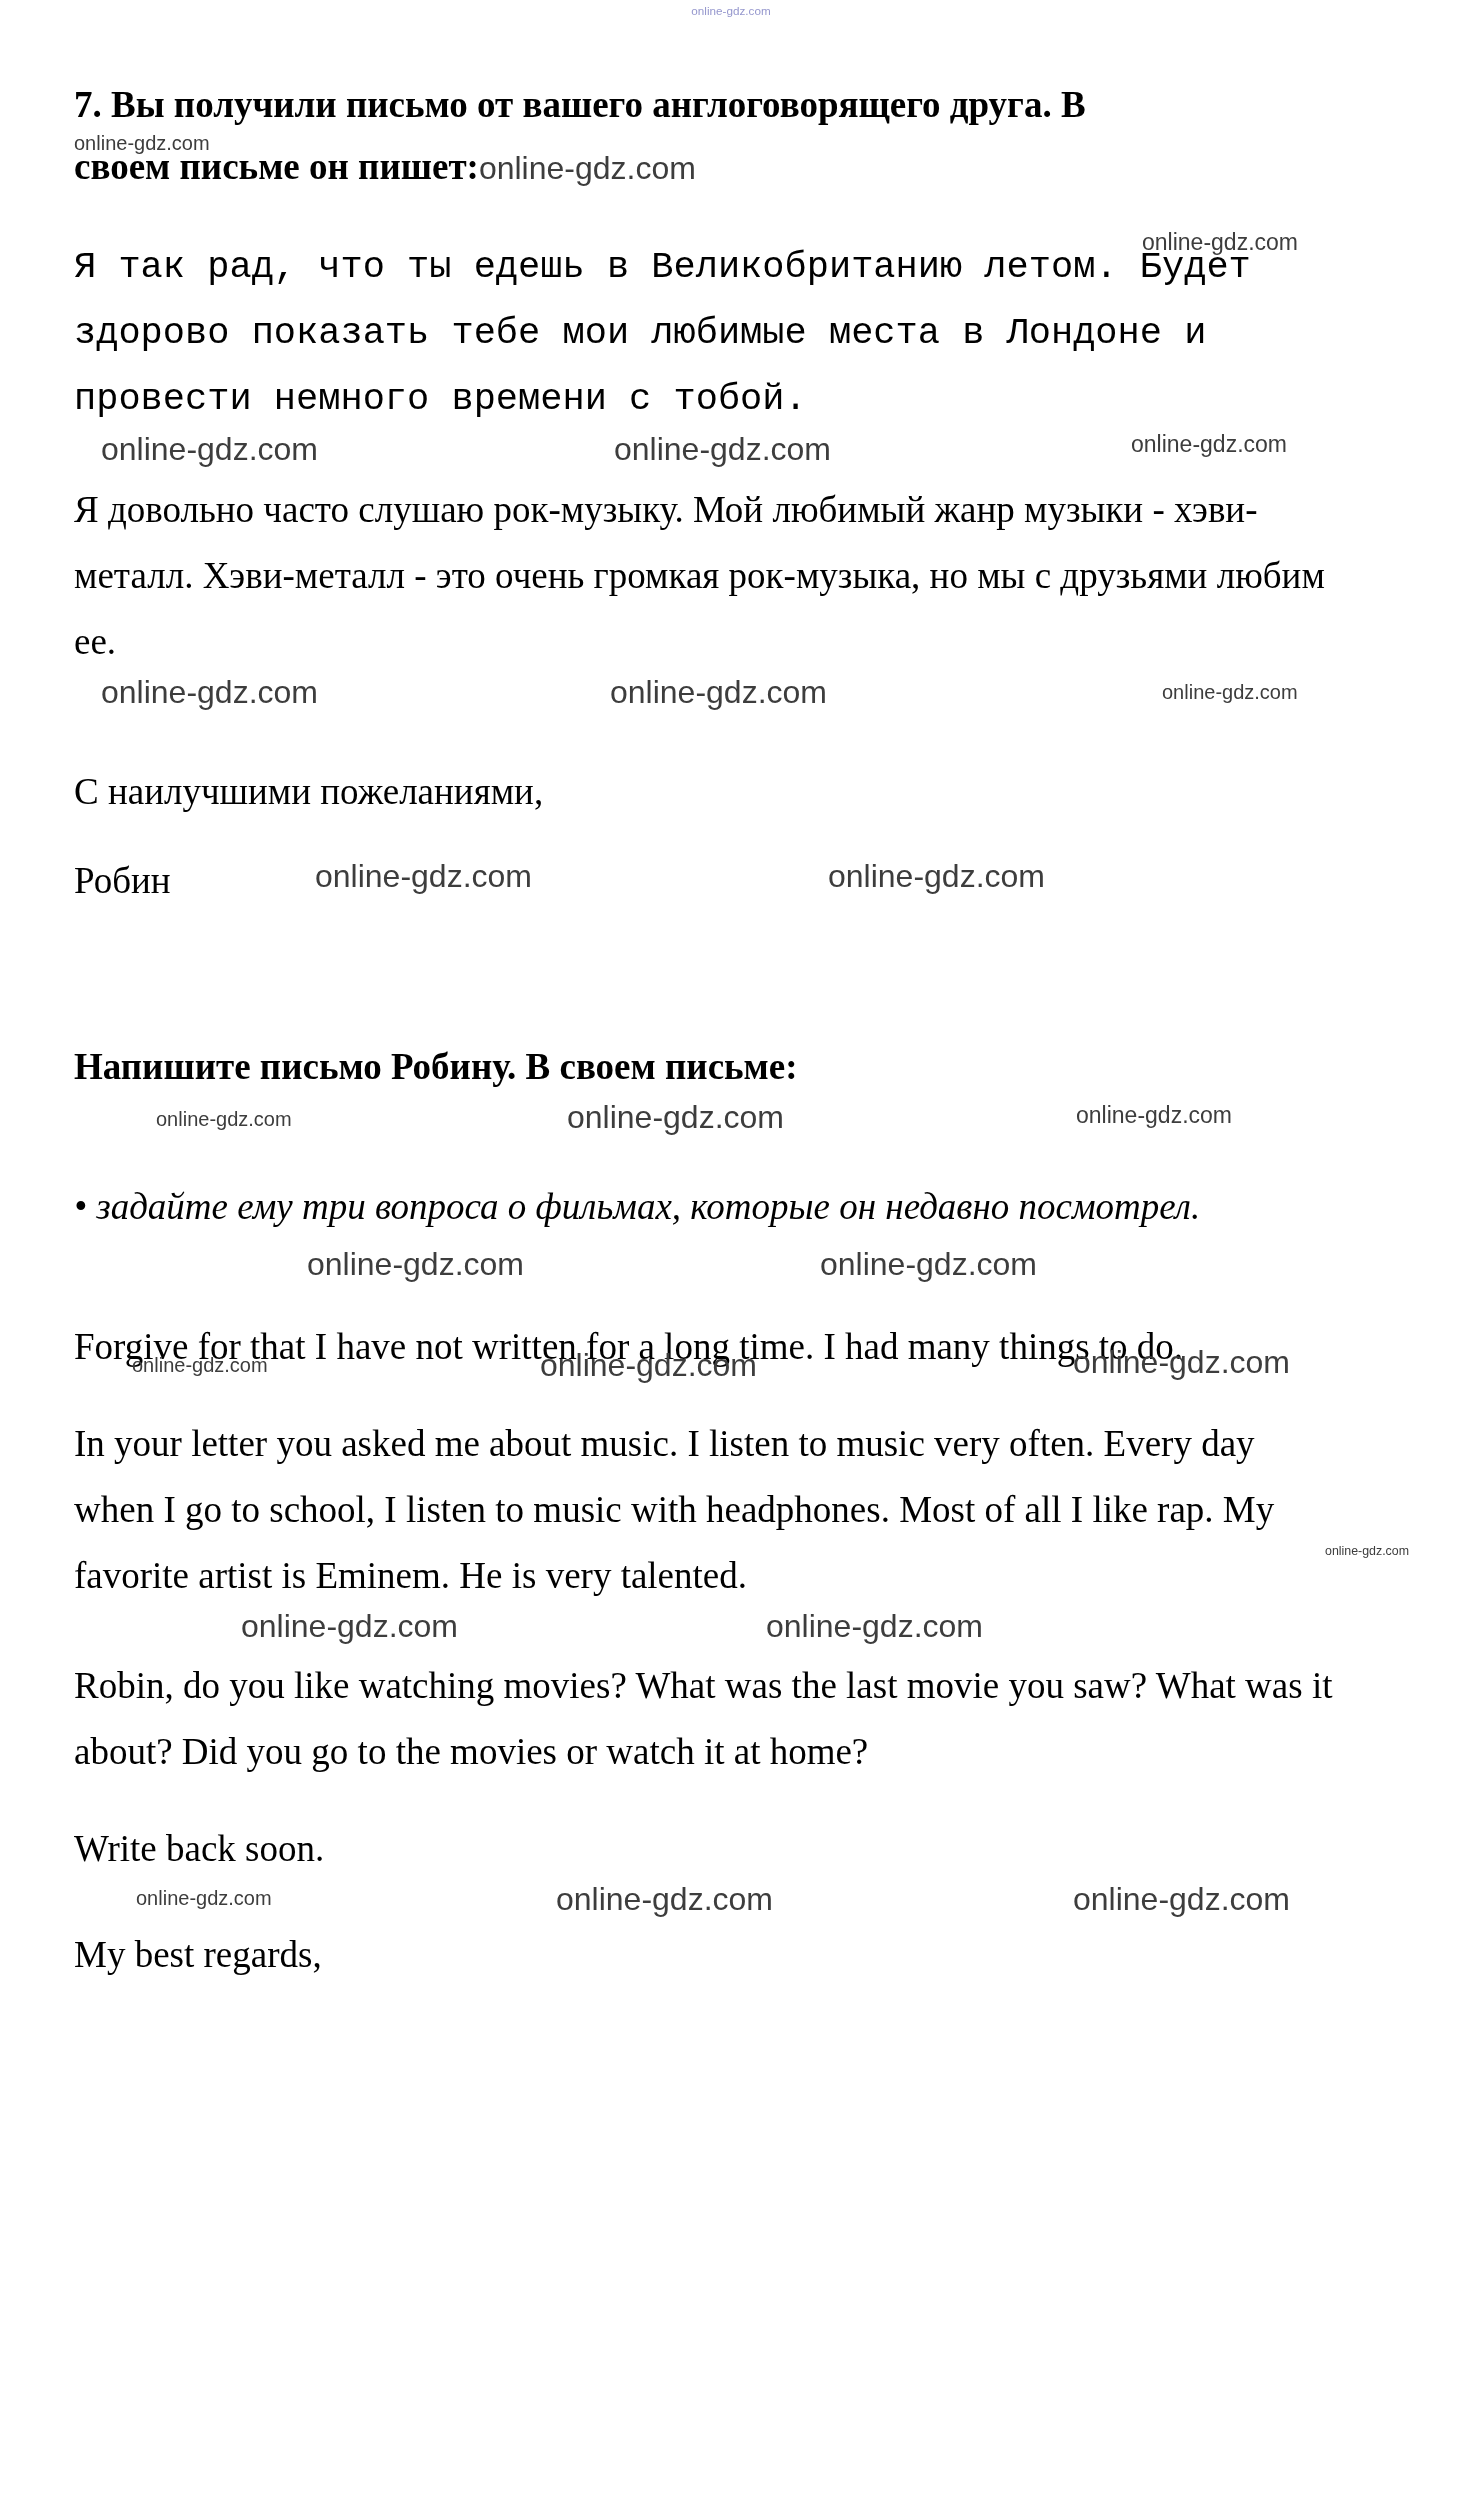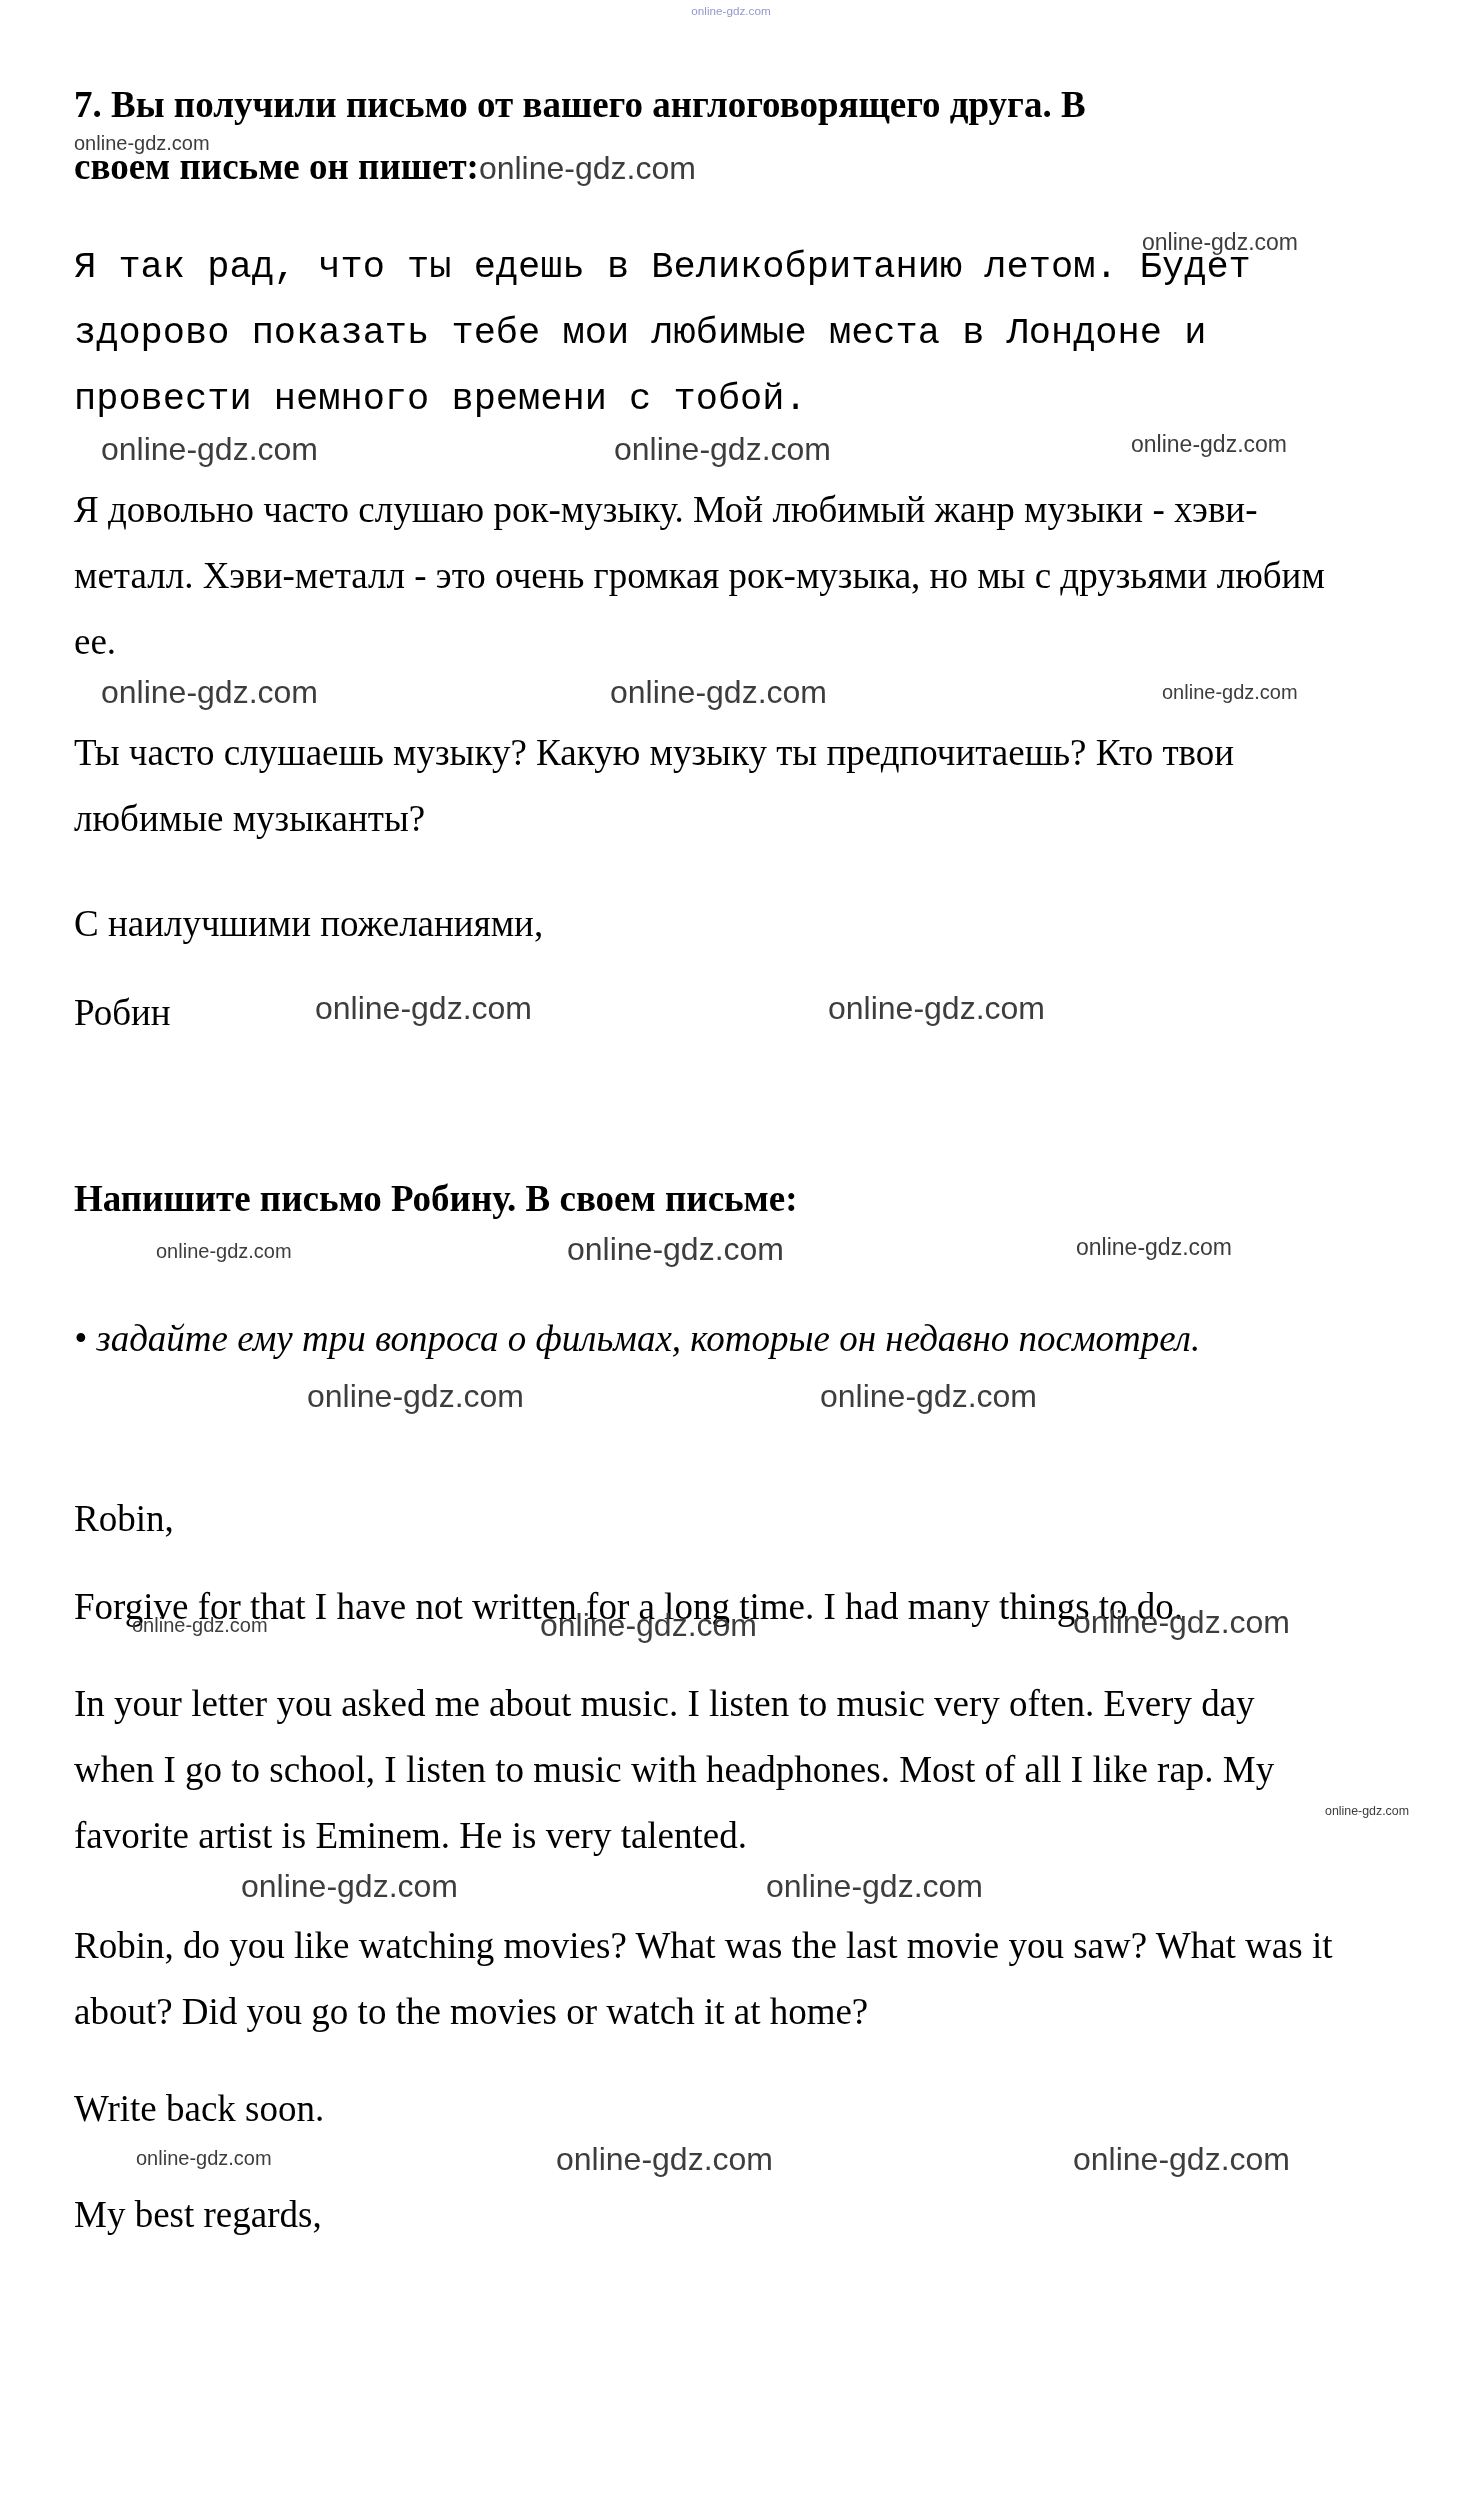--- a/index.html
+++ b/index.html
@@ -106,21 +106,20 @@
   </div>
 
   <p class="body">Я довольно часто слушаю рок-музыку. Мой любимый жанр музыки - хэви-металл. Хэви-металл - это очень громкая рок-музыка, но мы с друзьями любим ее.</p>
 
   <div class="wm-row row2">
     <span class="wm lg" style="left:27px;">online-gdz.com</span>
     <span class="wm lg" style="left:536px;">online-gdz.com</span>
     <span class="wm sm" style="left:1088px; top:6.2px;">online-gdz.com</span>
   </div>
 
-  <p class="body">Ты часто слушаешь музыку? Какую музыку ты предпочитаешь? Кто твои любимые музыканты?</p>
 
   <p class="body closing-ru">С наилучшими пожеланиями,</p>
 
   <p class="body robin-line">
     <span>Робин</span>
     <span class="wm lg" style="left:241px;">online-gdz.com</span>
     <span class="wm lg" style="left:754px;">online-gdz.com</span>
   </p>
 
   <p class="body intro">Напишите письмо Робину. В своем письме:</p>
@@ -132,21 +131,20 @@
   </div>
 
 
   <p class="body bullet2">• задайте ему три вопроса о фильмах, которые он недавно посмотрел.</p>
 
   <div class="wm-row row4">
     <span class="wm lg" style="left:233px;">online-gdz.com</span>
     <span class="wm lg" style="left:746px;">online-gdz.com</span>
   </div>
 
-  <p class="body en-greeting">Robin,</p>
 
   <p class="body en-p1 rel">
     <span>Forgive for that I have not written for a long time. I had many things to do.</span>
     <span class="wm sm abs" style="left:58px; top:40px;">online-gdz.com</span>
     <span class="wm lg abs" style="left:466px; top:34px;">online-gdz.com</span>
     <span class="wm lg abs" style="left:999px; top:31px;">online-gdz.com</span>
   </p>
 
   <p class="body en-p2 rel">
     <span>In your letter you asked me about music. I listen to music very often. Every day when I go to school, I listen to music with headphones. Most of all I like rap. My favorite artist is Eminem. He is very talented.</span>

